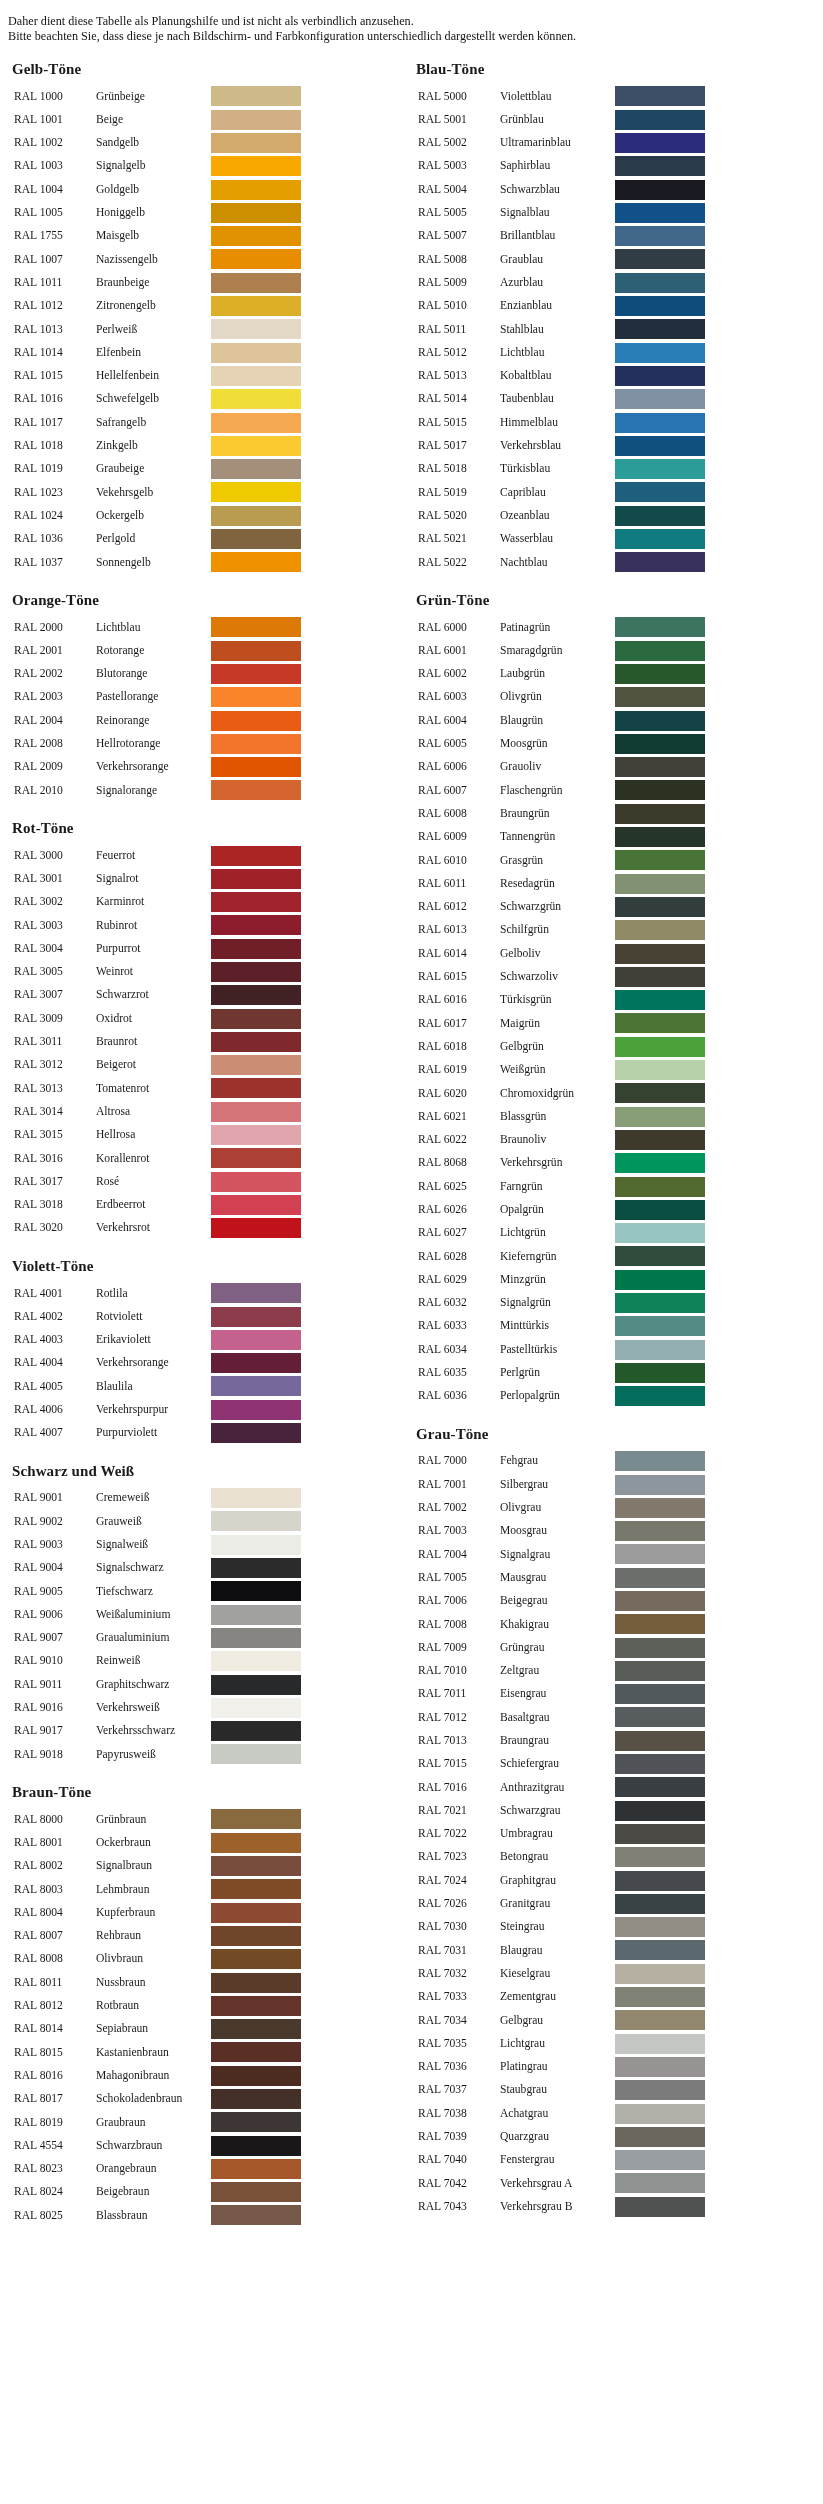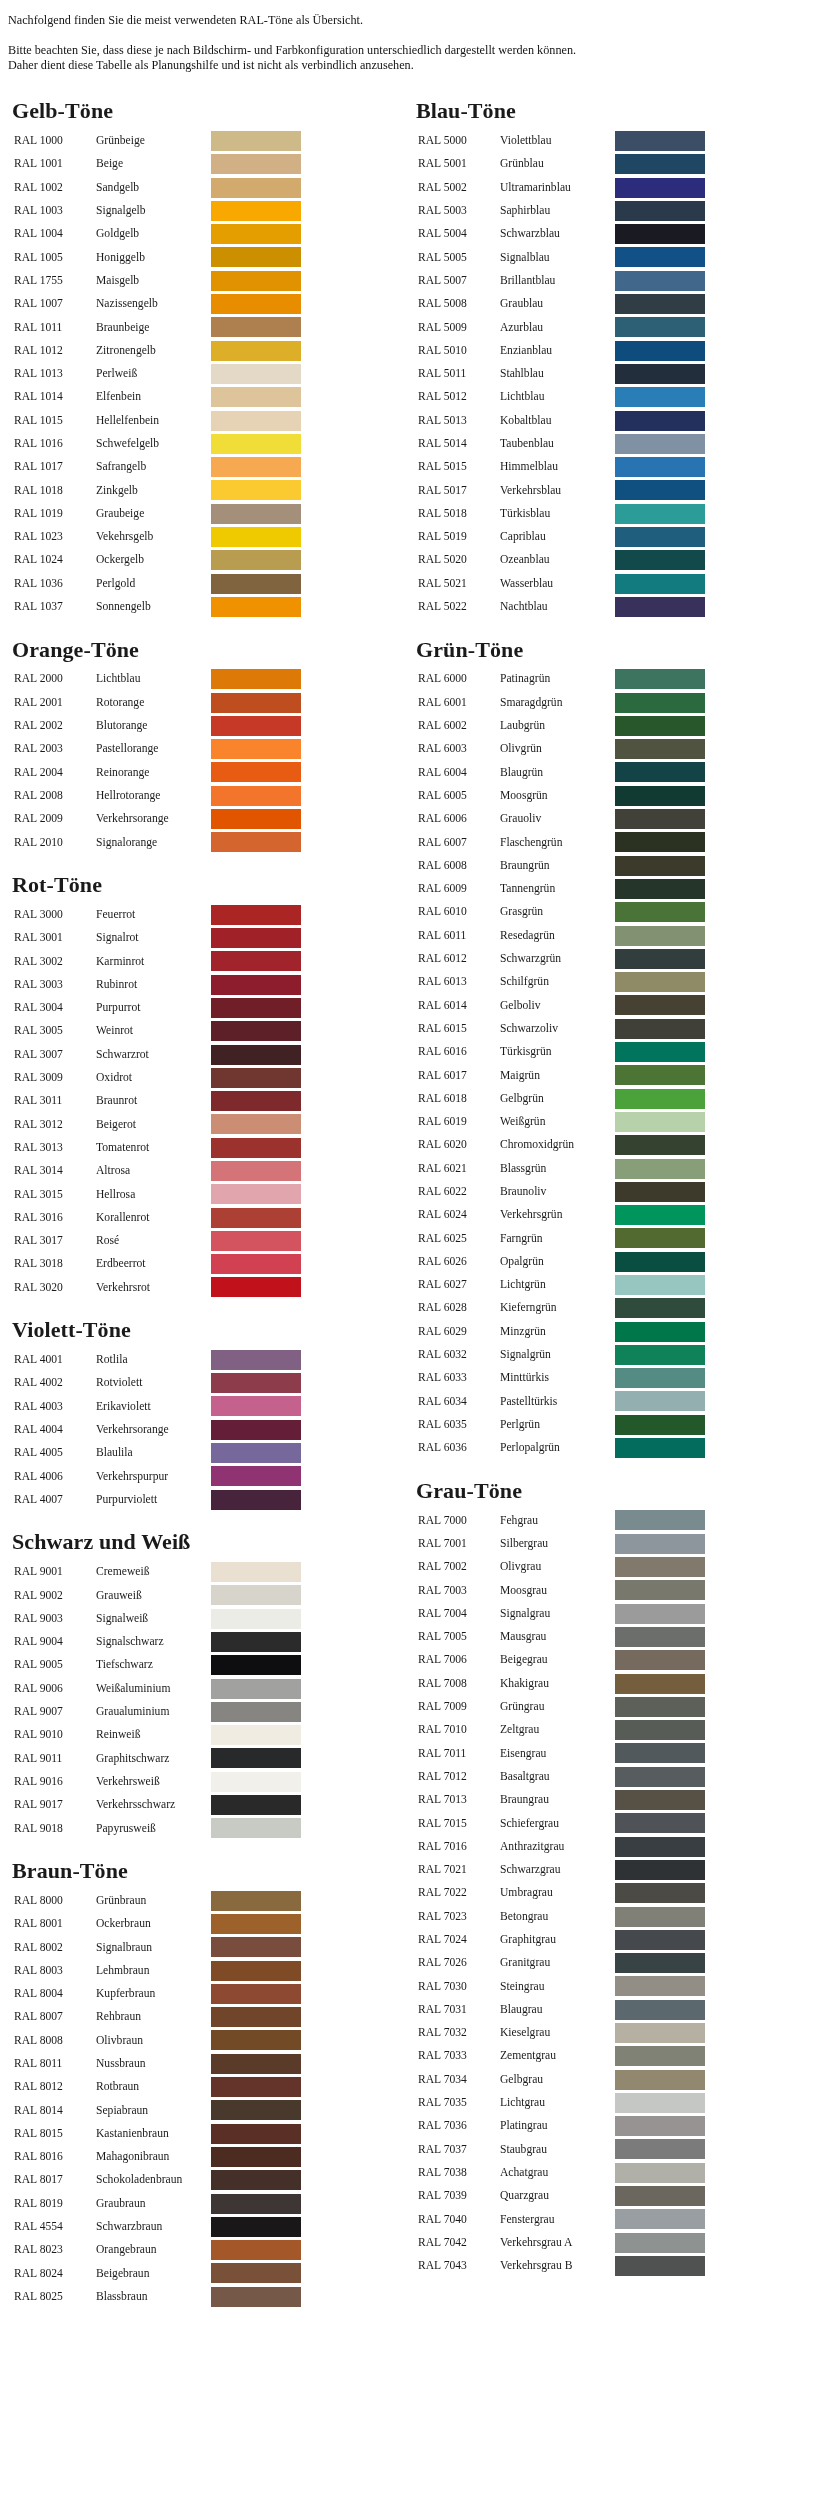--- a/index.html
+++ b/index.html
@@ -46,24 +46,24 @@
     width: 404px;
     flex: 0 0 404px;
   }
   .col.right {
     margin-left: 0px;
   }
   .section {
     margin-bottom: 0px;
   }
   .section-title {
-    font-size: 22px;
+    font-size: 15px;
     font-weight: bold;
     letter-spacing: 0.1px;
-    margin: 8px 0 7px 0;
+    margin: 0 0 7px 0;
     padding-left: 4px;
     line-height: 1.05;
   }
   .section.spaced-top {
     margin-top: 19px;
   }
   table.swatch-table {
     border-collapse: collapse;
     width: 290px;
     margin-left: 6px;
@@ -93,23 +93,22 @@
     width: 90px;
     height: 20px;
   }
 </style>
 </head>
 <body>
 
 <div id="page">
 
   <div class="intro">
-    <p class="lead">Nachfolgend finden Sie die meist verwendeten RAL-Töne als Übersicht.</p>
+    <p class="note-line">Daher dient diese Tabelle als Planungshilfe und ist nicht als verbindlich anzusehen.</p>
     <p class="note-line">Bitte beachten Sie, dass diese je nach Bildschirm- und Farbkonfiguration unterschiedlich dargestellt werden können.</p>
-    <p class="note-line">Daher dient diese Tabelle als Planungshilfe und ist nicht als verbindlich anzusehen.</p>
   </div>
 
   <div class="columns">
     <div class="col left" id="col-left">
         <div class="section">
           <div class="section-title">Gelb-Töne</div>
           <table class="swatch-table">
             <tbody>
               <tr>
                 <td class="code">RAL 1000</td>
@@ -1045,21 +1044,21 @@
                 </td>
               </tr>
               <tr>
                 <td class="code">RAL 6022</td>
                 <td class="cname">Braunoliv</td>
                 <td class="chip-cell">
                   <span class="chip" style="background-color: rgb(62, 58, 43);"></span>
                 </td>
               </tr>
               <tr>
-                <td class="code">RAL 6024</td>
+                <td class="code">RAL 8068</td>
                 <td class="cname">Verkehrsgrün</td>
                 <td class="chip-cell">
                   <span class="chip" style="background-color: rgb(0, 149, 93);"></span>
                 </td>
               </tr>
               <tr>
                 <td class="code">RAL 6025</td>
                 <td class="cname">Farngrün</td>
                 <td class="chip-cell">
                   <span class="chip" style="background-color: rgb(82, 106, 48);"></span>

